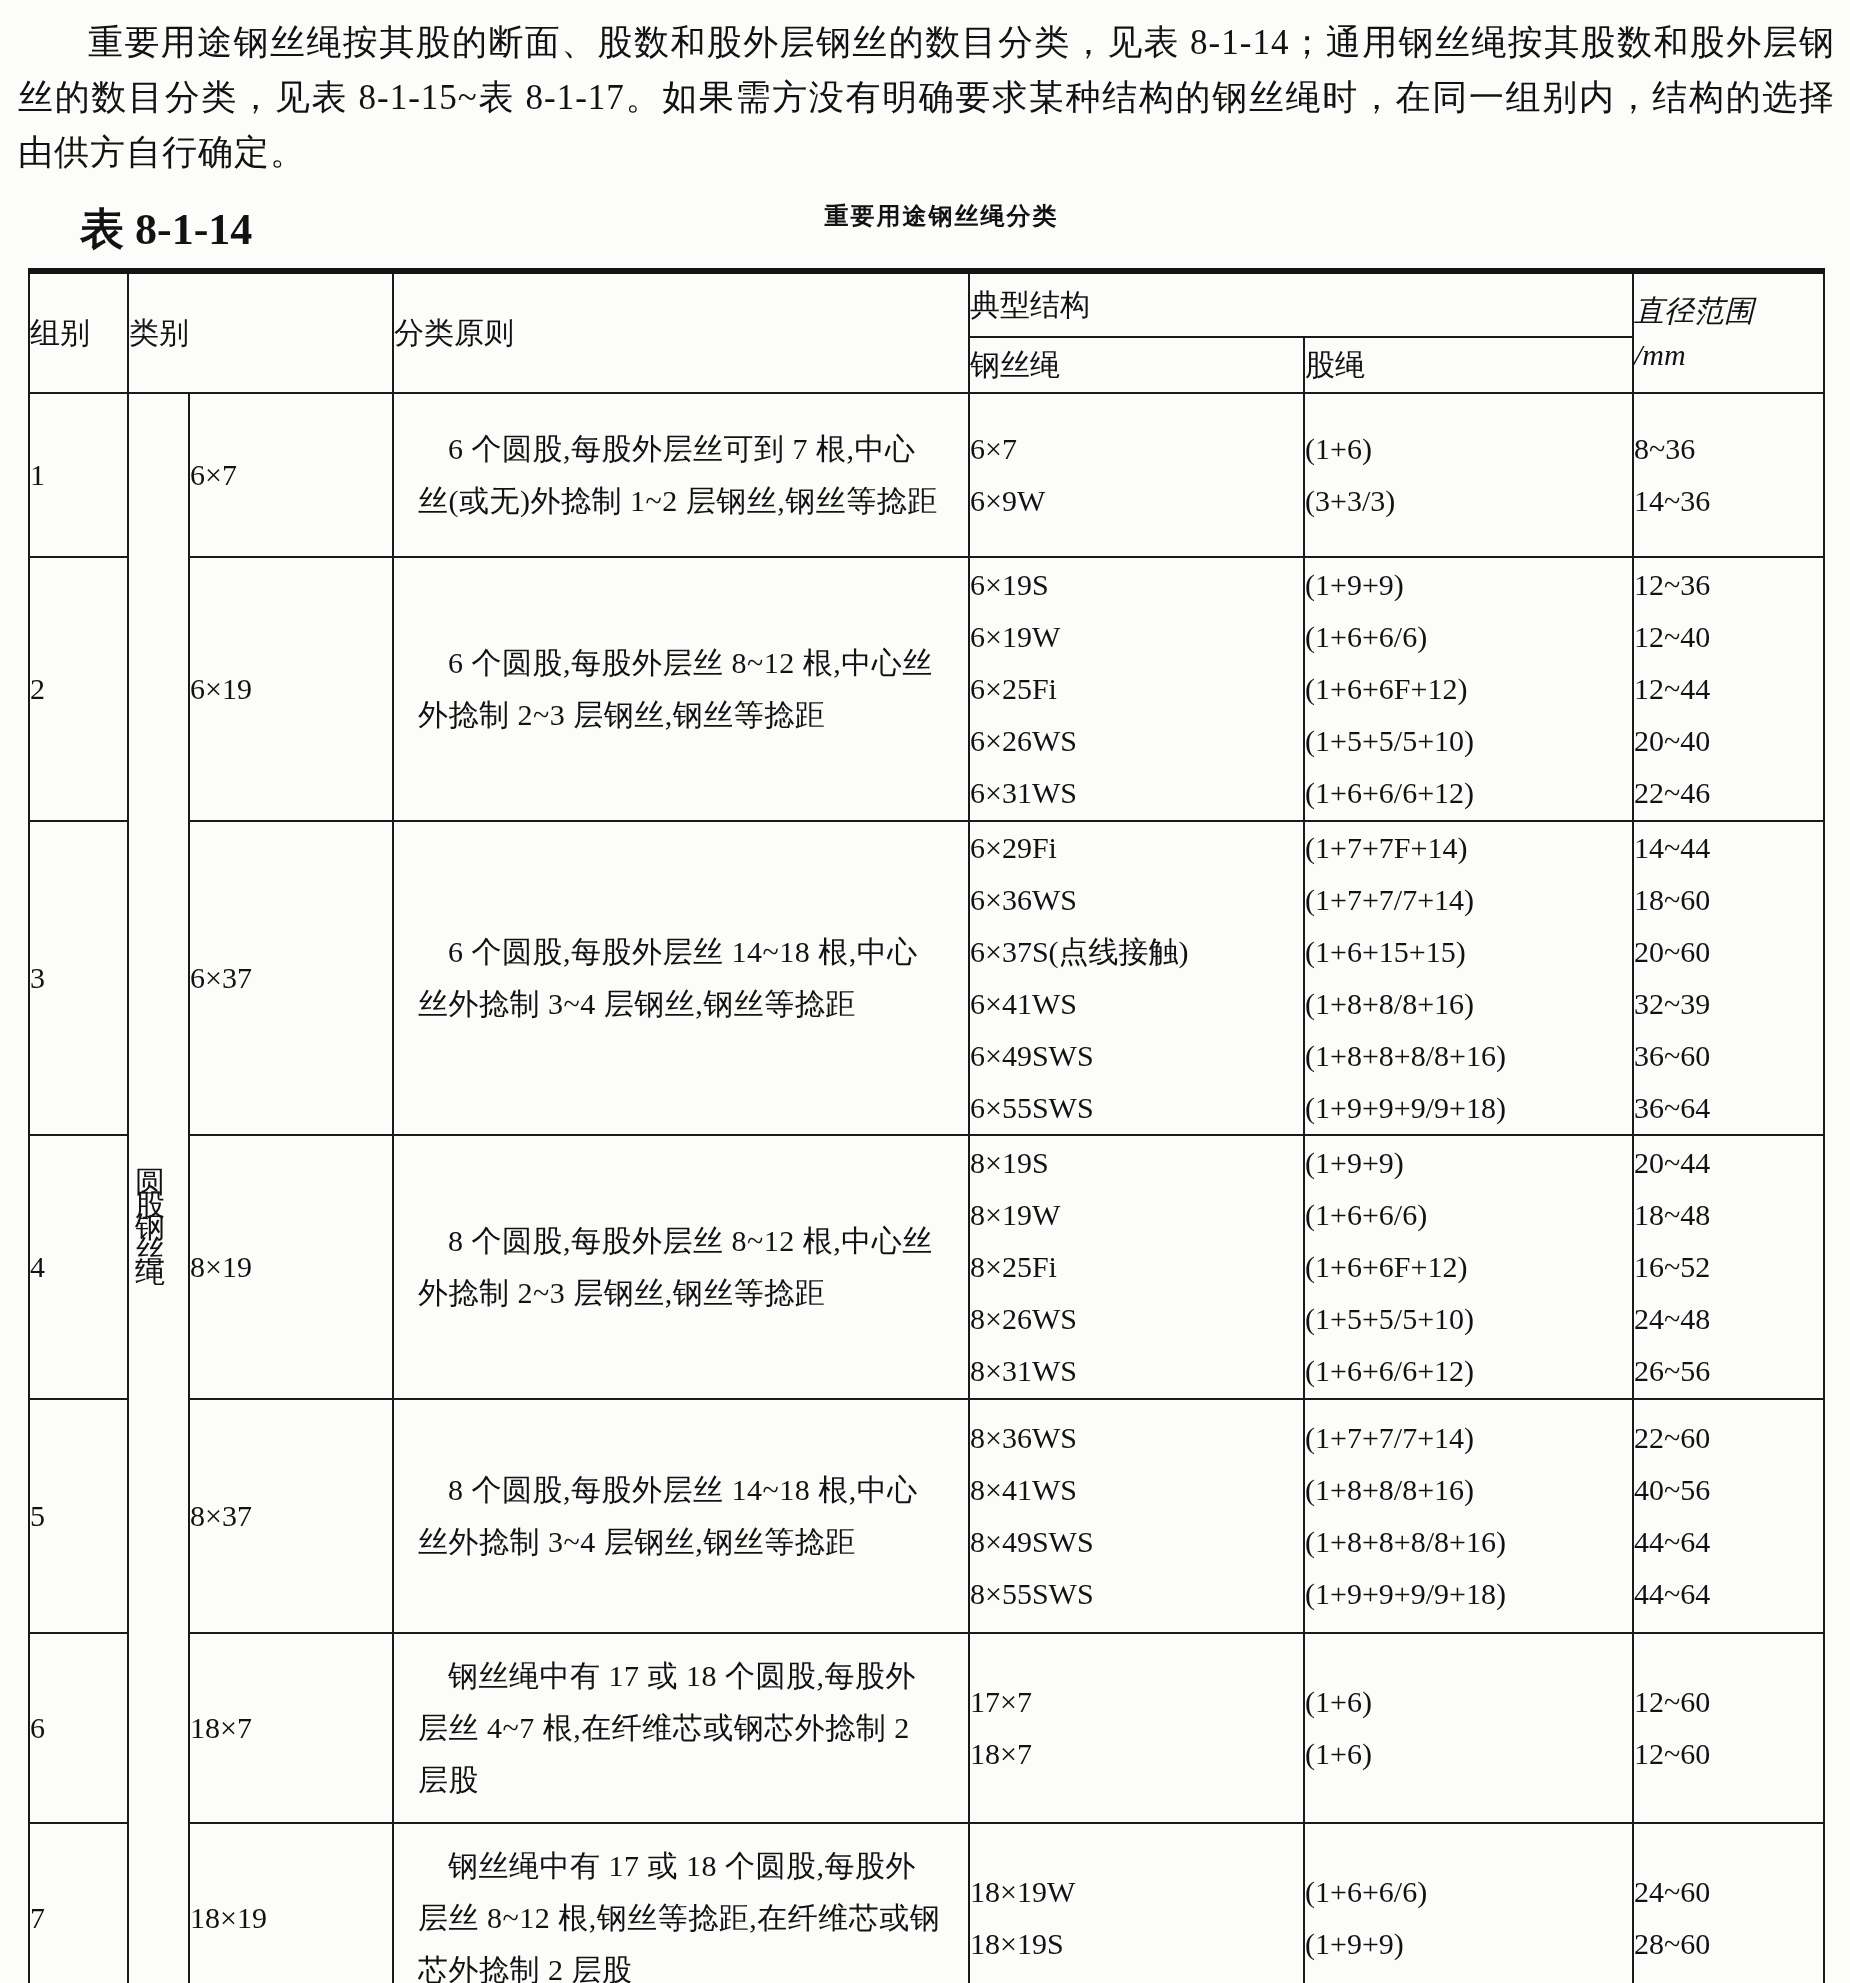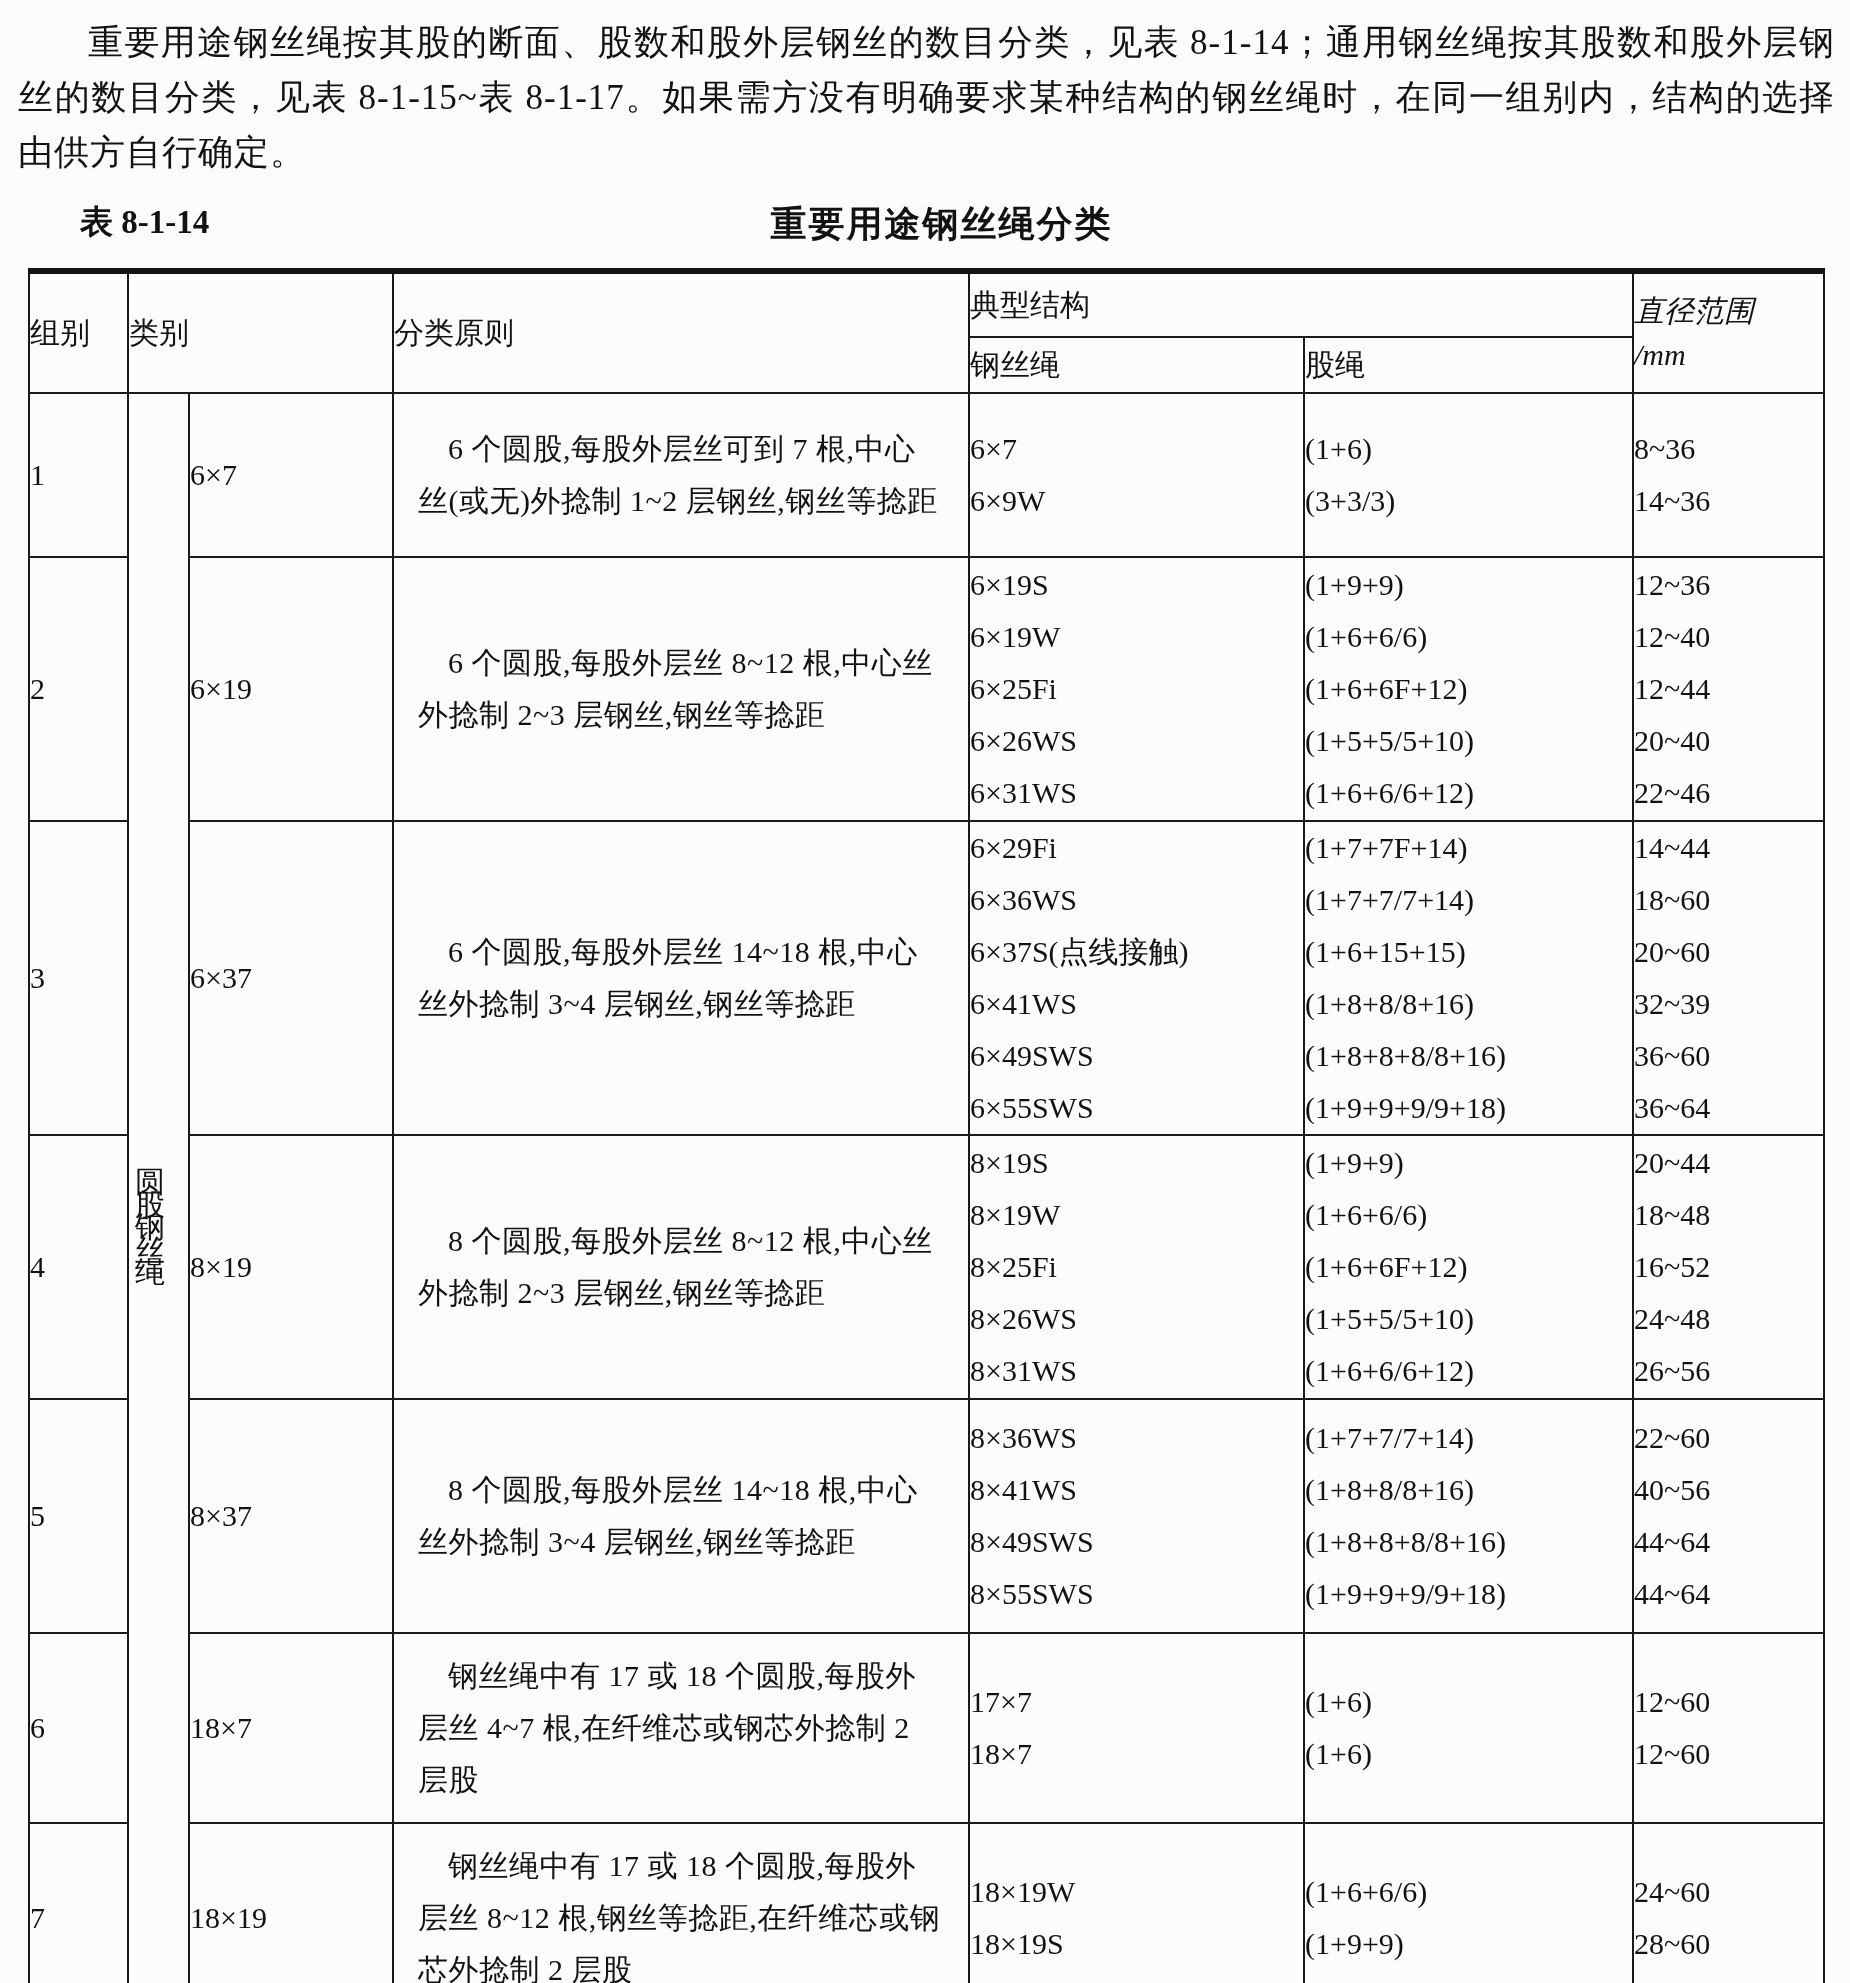--- a/index.html
+++ b/index.html
@@ -21,27 +21,27 @@
   .table-caption {
     position:relative;
     height:46px;
     margin-top:20px;
   }
   .caption-label {
     position:absolute;
     left:80px;
     top:0;
     font-weight:bold;
-    font-size:33px;
+    font-size:44px;
   }
   .caption-title {
     display:block;
     text-align:center;
     font-weight:bold;
-    font-size:36px;
+    font-size:24px;
     letter-spacing:2px;
     padding-left:32px;
   }
   table.rope-table {
     border-collapse:collapse;
     table-layout:fixed;
     width:1795px;
     margin:22px 0 0 28px;
     border-top:6px solid #141414;
     border-bottom:6px solid #141414;

